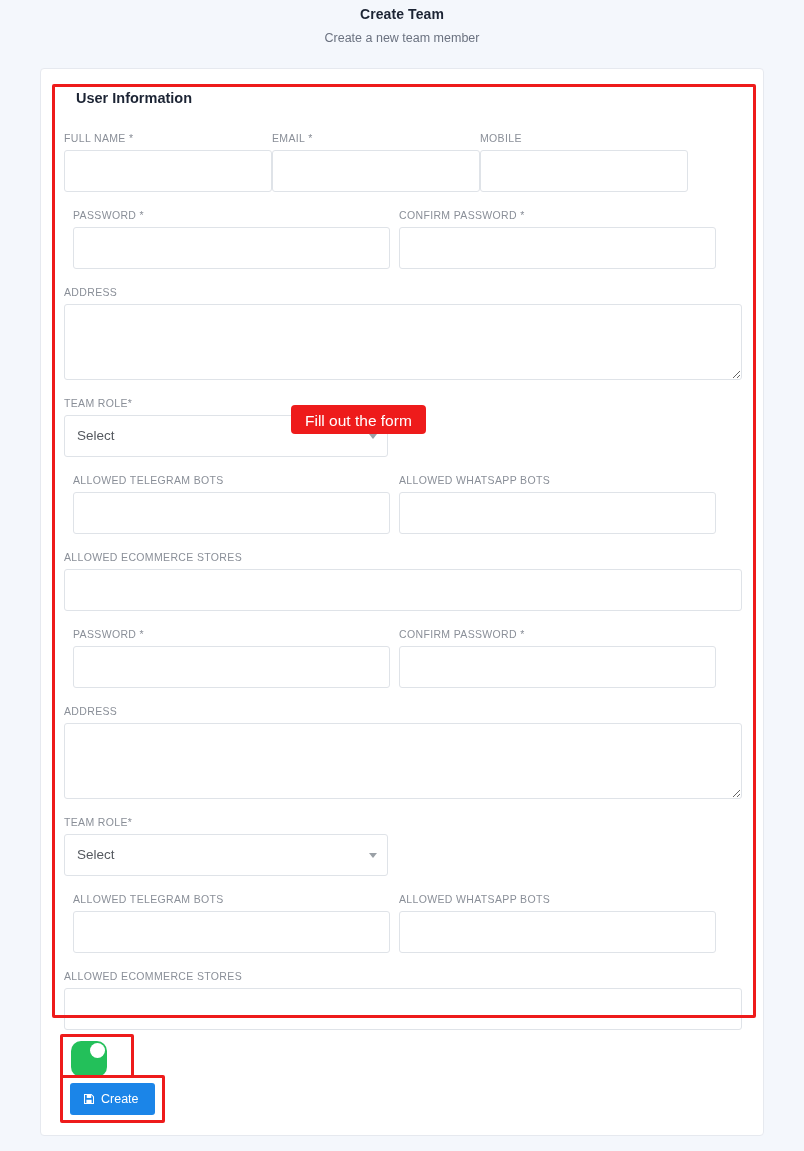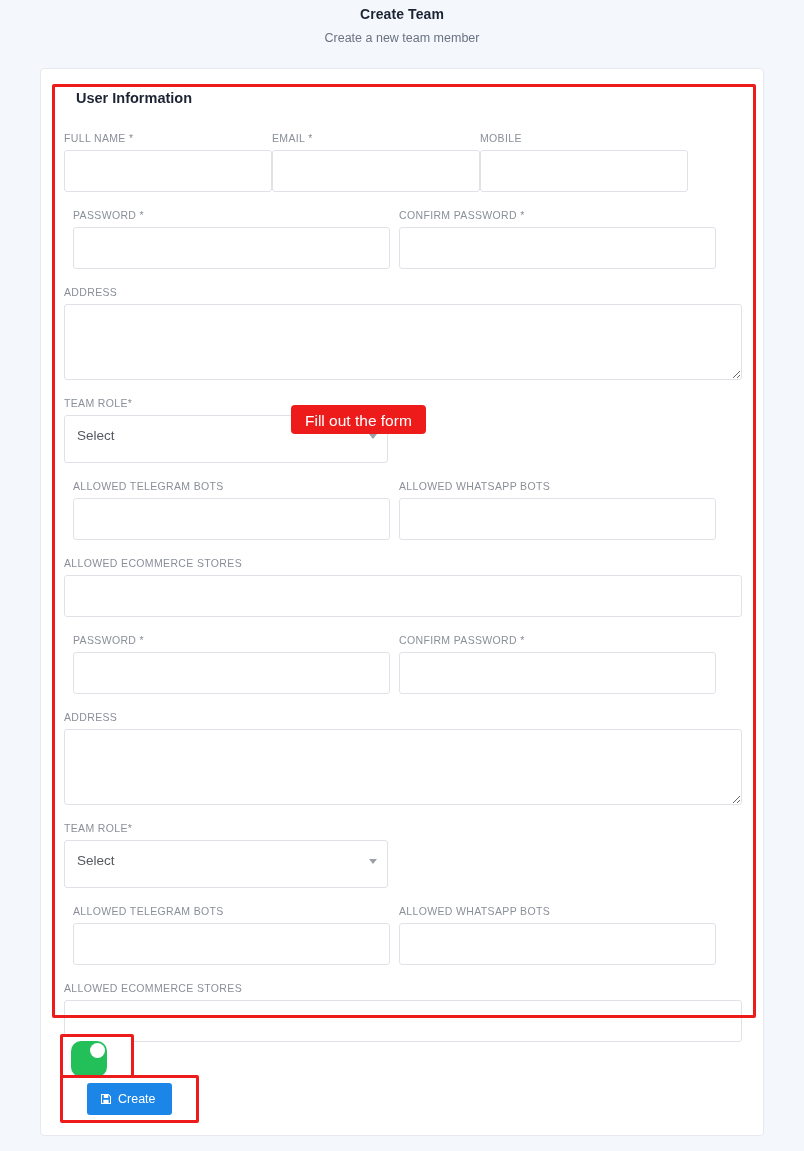--- a/index.html
+++ b/index.html
@@ -111,21 +111,21 @@
     resize: vertical;
     outline: none;
     display: block;
   }
   .select-wrap {
     position: relative;
     width: 324px;
   }
   .select-box {
     width: 100%;
-    height: 48px;
+    height: 42px;
     border: 1px solid #dfe3e8;
     border-radius: 3px;
     background: #fff;
     font-size: 13.5px;
     color: #55595f;
     padding: 0 26px 0 12px;
     line-height: 40px;
   }
   .select-caret {
     position: absolute;
@@ -183,21 +183,21 @@
     font-size: 13px;
     font-weight: bold;
     color: #1c2434;
   }
   .create-wrap {
     position: absolute;
     left: 60px;
     top: 1075px;
     border: 3px solid #ee1b1b;
     border-radius: 2px;
-    padding: 5px 24px;
+    padding: 5px 7px;
     background: #fff;
   }
   .btn-create {
     display: flex;
     align-items: center;
     gap: 6px;
     background: #1b85e8;
     border: none;
     border-radius: 3px;
     color: #fff;

